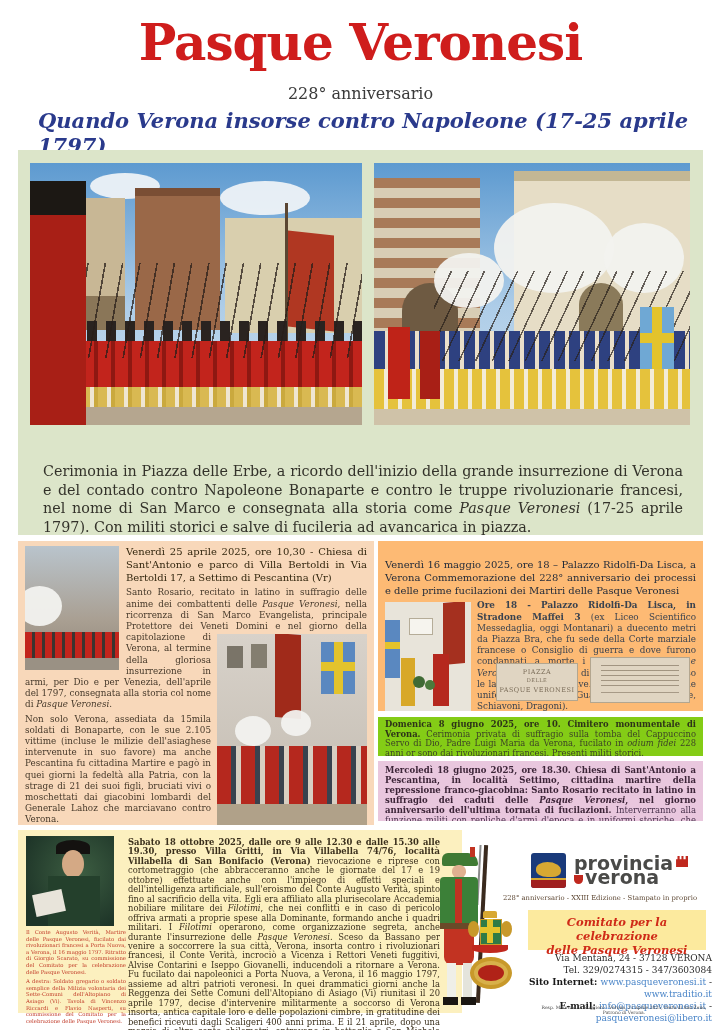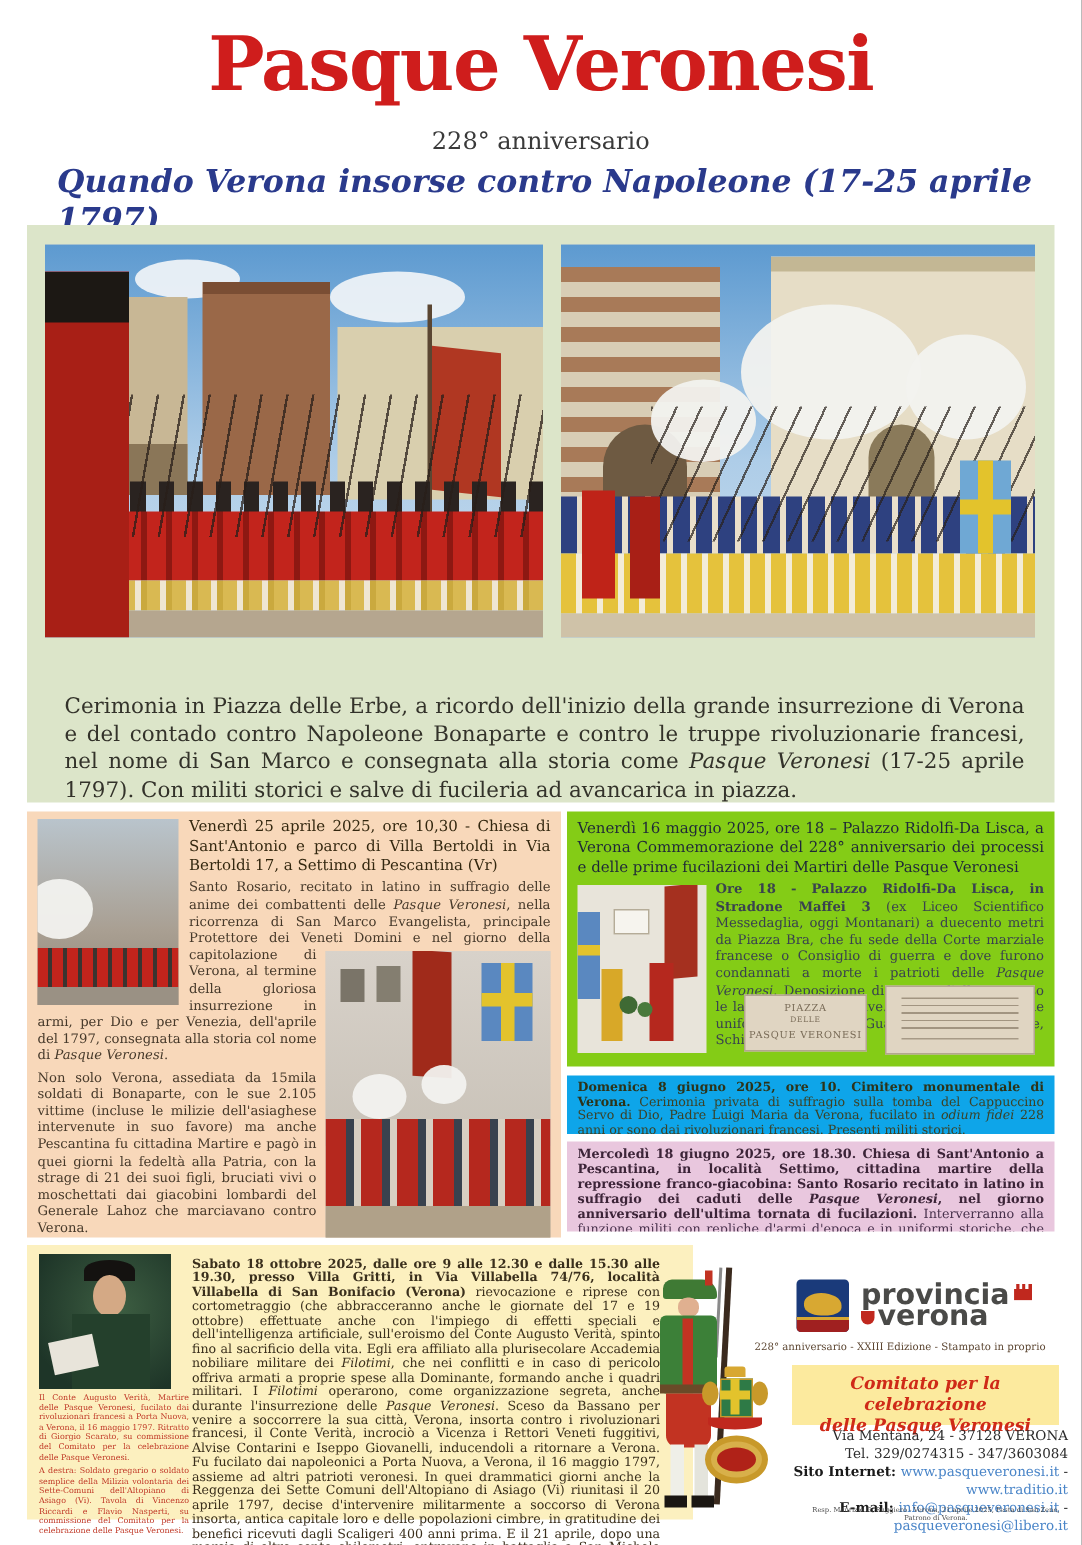--- a/index.html
+++ b/index.html
@@ -59,22 +59,22 @@
                background:repeating-linear-gradient(115deg,rgba(40,32,26,.7) 0 1.5px,transparent 1.5px 15px);}
   .phR-red1{left:14px;top:164px;width:22px;height:72px;background:#bf2318;}
   .phR-red2{left:46px;top:168px;width:20px;height:68px;background:#a81f16;}
   .phR-flag{left:266px;top:144px;width:34px;height:62px;background:#6fa8d4;}
   .phR-flag:before{content:"";position:absolute;left:0;top:26px;width:100%;height:10px;background:#e3c32c;}
   .phR-flag:after{content:"";position:absolute;left:12px;top:0;width:10px;height:100%;background:#e3c32c;}
   .smoke{background:#f2f2ef;border-radius:50%;opacity:.95;}
   
   .col-left{left:18px;top:541px;width:356px;height:284px;background:#f8d8ba;
             padding:5px 7px;box-sizing:border-box;overflow:hidden;}
-  .col-right{left:378px;top:541px;width:325px;height:170px;background:#84cc16;
-             padding:6px 7px;box-sizing:border-box;overflow:hidden;}
+  .col-right{left:378px;top:541px;width:325px;height:170px;background:#fdba74;
+             padding:18px 7px;box-sizing:border-box;overflow:hidden;}
   .col-h{font-size:10px;font-weight:normal;line-height:1.28;color:#33270f;text-align:justify;}
   .col-right .col-h{color:#1e2838;}
   .col-p{margin:3px 0 0 0;font-size:8.8px;line-height:11.2px;color:#46392a;text-align:justify;}
   .col-right .col-p{color:#39424f;}
   
   .cl-ph1{float:left;width:94px;height:124px;margin:0 7px 3px 0;position:relative;overflow:hidden;
           background:linear-gradient(180deg,#b9c4cc,#a99f92 60%,#8f8576);}
   .cl-ph1 *{position:absolute;}
   .cl-ph2{float:right;width:150px;height:212px;margin:2px 0 3px 6px;position:relative;overflow:hidden;
           background:linear-gradient(180deg,#d4cec6,#cfc8bf 70%,#b5a891);display:block;}
@@ -83,21 +83,21 @@
          background:#e8e4da;}
   .cr-ph *{position:absolute;}
   .plaque{position:absolute;background:#e0d5c2;border:1px solid #b3a68f;box-sizing:border-box;
           text-align:center;color:#7a6c58;}
   .plaque1{left:118px;top:122px;width:82px;height:38px;font-size:6.5px;letter-spacing:.5px;
            line-height:1.55;padding-top:3px;}
   .plaque2{left:212px;top:116px;width:100px;height:46px;}
   .plaque2-lines{position:absolute;left:10px;right:10px;top:7px;height:24px;
      background:repeating-linear-gradient(180deg,rgba(110,95,75,.55) 0 1px,transparent 1px 5px);}
   
-  .sec-green{left:378px;top:717px;width:325px;height:39px;background:#0ea5e9;
+  .sec-green{left:378px;top:717px;width:325px;height:39px;background:#84cc16;
              padding:3px 7px;box-sizing:border-box;font-size:8.4px;line-height:9.7px;
              color:#3c4226;text-align:justify;overflow:hidden;}
   .sec-pink{left:378px;top:761px;width:325px;height:60px;background:#e9c7de;
             padding:4px 7px;box-sizing:border-box;font-size:8.5px;line-height:10px;
             color:#47304b;text-align:justify;overflow:hidden;}
   .sec-green .b{color:#2d3318;} .sec-pink .b{color:#3c2438;}
   
   .sec-yellow{left:18px;top:830px;width:444px;height:183px;background:#fcf0bf;overflow:visible;}
   .oct-rail{position:absolute;left:8px;top:6px;width:100px;}
   .portrait{position:relative;width:88px;height:90px;overflow:hidden;

